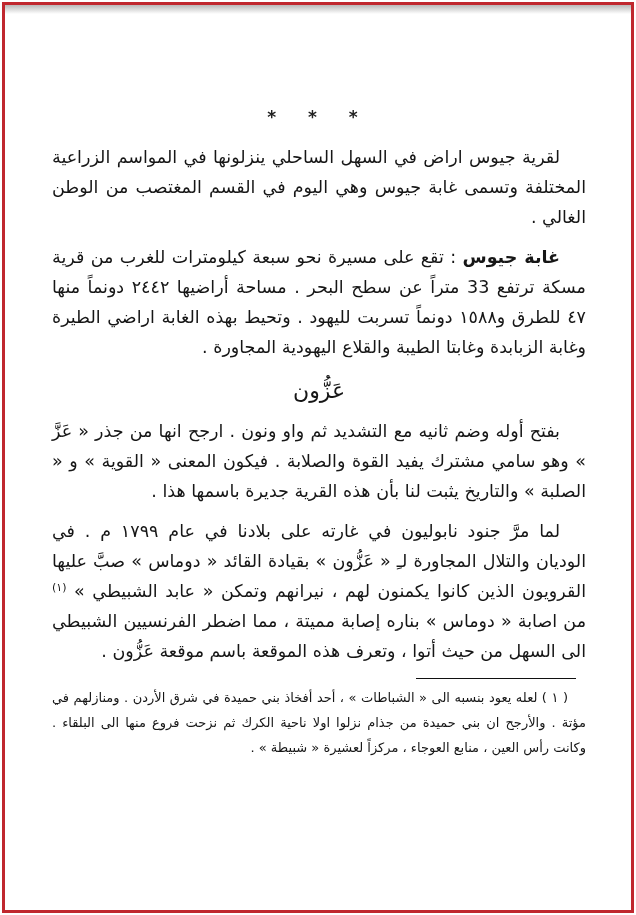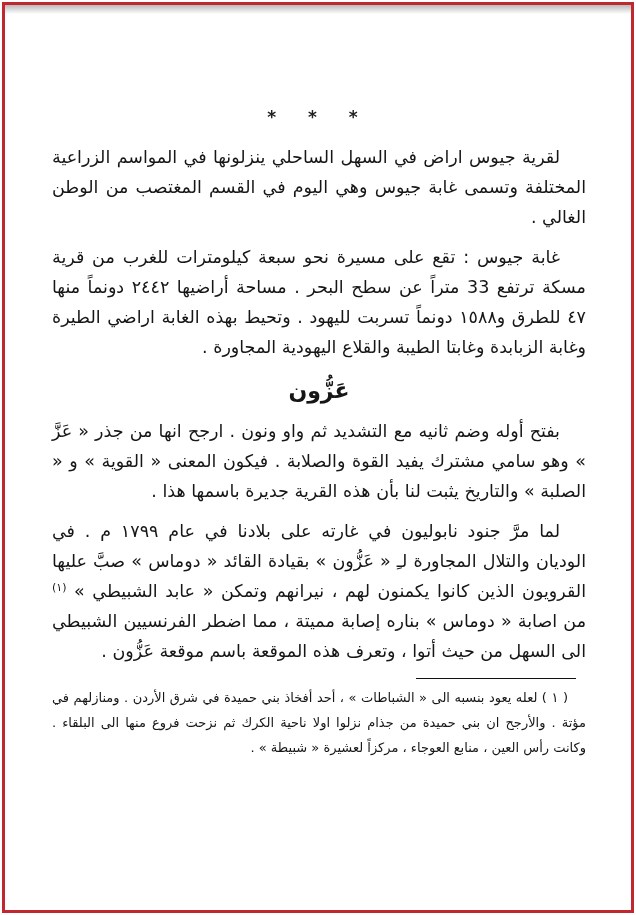--- a/index.html
+++ b/index.html
@@ -53,28 +53,28 @@
     font-weight: bold;
     letter-spacing: 13px;
     margin: 12px 0 10px 0;
     color: #222;
   }
   .para {
     text-indent: 26px;
     margin-top: 10px;
   }
   .para .lead {
-    font-weight: normal;
+    font-weight: bold;
     margin-top: 12px;
   }
   .section-heading {
     text-align: left;
     text-align-last: center;
     font-size: 22px;
-    font-weight: bold;
+    font-weight: normal;
     margin: 14px 0 8px 0;
   }
   .last-line-justified {
     text-align-last: justify;
   }
   sup.fn-ref {
     font-size: 11px;
     line-height: 0;
     vertical-align: 6px;
   }

